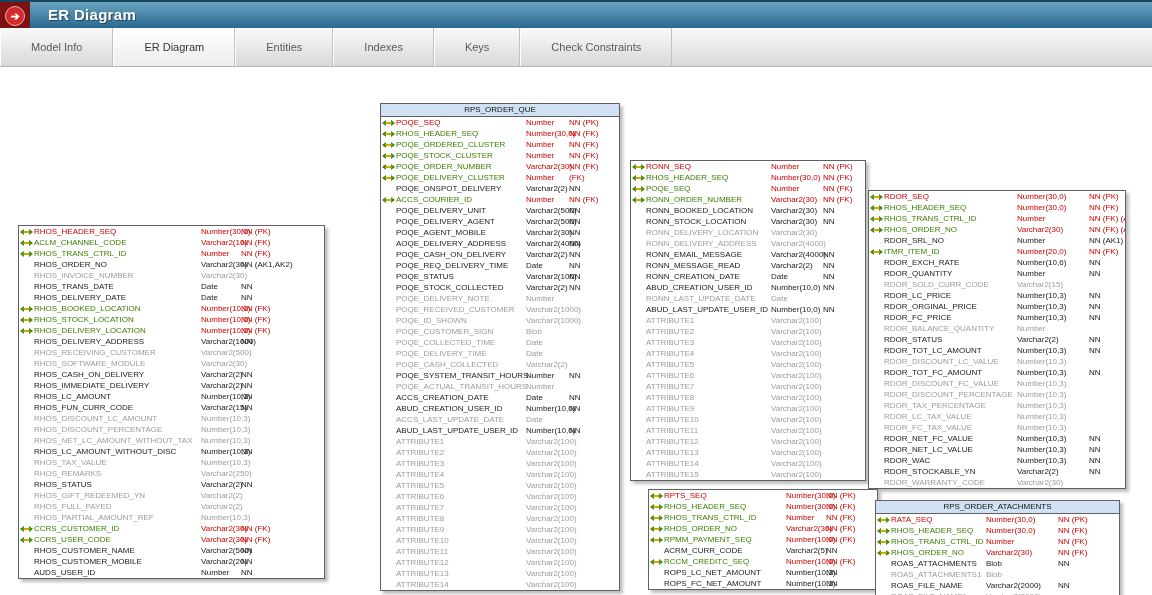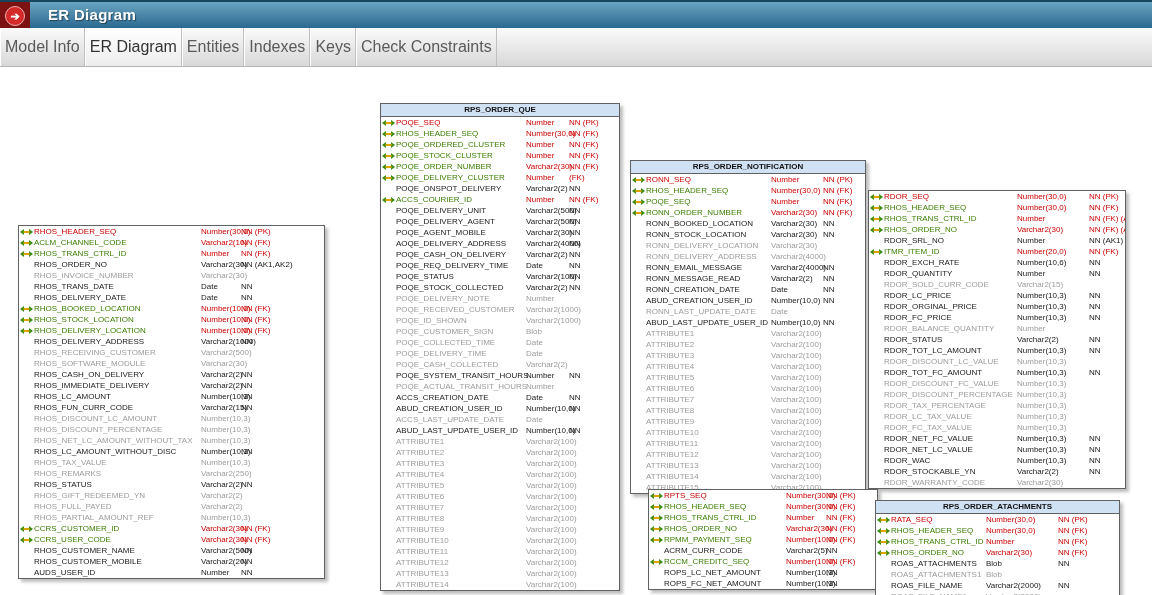--- a/index.html
+++ b/index.html
@@ -28,42 +28,42 @@
     font-size:15px;text-shadow:1px 1px 1px rgba(0,0,0,.45);letter-spacing:.3px;
   }
   
   #tabbar{
     position:absolute;top:28px;left:0;width:1152px;height:39px;
     background:linear-gradient(#fafafa,#d8d8d8);
     border-bottom:1px solid #b5b5b5;box-sizing:border-box;
     display:flex;align-items:stretch;
   }
   .tab{
-    padding:0 4px;line-height:38px;font-size:16px;color:#5a5a5a;
+    padding:0 30px;line-height:38px;font-size:11px;color:#5a5a5a;
     border-right:1px solid #c0c0c0;border-left:1px solid #ffffff;
     white-space:nowrap;cursor:default;
   }
   .tab.active{
     background:linear-gradient(#ffffff,#ededed);color:#333;
   }
   
   #canvas{
     position:absolute;top:67px;left:0;width:1152px;height:528px;
     background:#ffffff;overflow:hidden;
   }
   
   .etable{
     position:absolute;background:#fff;border:1px solid #616161;
     box-shadow:3px 3px 3px rgba(110,110,110,.45);
     box-sizing:border-box;
   }
   .etitle{
     height:12px;line-height:12px;background:#d0e1f3;
     border-bottom:1px solid #616161;text-align:center;
-    font-size:8px;font-weight:bold;color:#111;
+    font-size:8px;font-weight:normal;color:#111;
     white-space:nowrap;overflow:hidden;
   }
   .erow{
     position:relative;height:11px;line-height:11px;font-size:8px;
     white-space:nowrap;overflow:hidden;
   }
   .erow span{position:absolute;top:0;}
   .ename{left:15px;}
   .k-pk .ename,.k-pk .etype,.k-pk .econs{color:#cc0000;}
   .k-fk .ename{color:#3a7d00;}
@@ -541,21 +541,20 @@
         <span class="etype" style="left: 145px;">Varchar2(100)</span>
         <span class="econs" style="left: 188px;"></span>
       </div>
       <div class="erow k-opt">
         <span class="ename">ATTRIBUTE14</span>
         <span class="etype" style="left: 145px;">Varchar2(100)</span>
         <span class="econs" style="left: 188px;"></span>
       </div>
     </div>
     <div class="etable" style="left: 630px; top: 93px; width: 236px; z-index: 1;">
-      <div class="etitle">RPS_ORDER_NOTIFICATION</div>
       <div class="erow k-pk">
         <svg class="kicon" viewBox="0 0 13 8" width="13" height="8">
           <polygon points="0,4 4,1 4,7" fill="#3c8c10"></polygon>
           <polygon points="13,4 9,1 9,7" fill="#3c8c10"></polygon>
           <rect x="3.5" y="3" width="6" height="2" fill="#dca400"></rect>
         </svg>
         <span class="ename">RONN_SEQ</span>
         <span class="etype" style="left: 140px;">Number</span>
         <span class="econs" style="left: 192px;">NN (PK)</span>
       </div>

